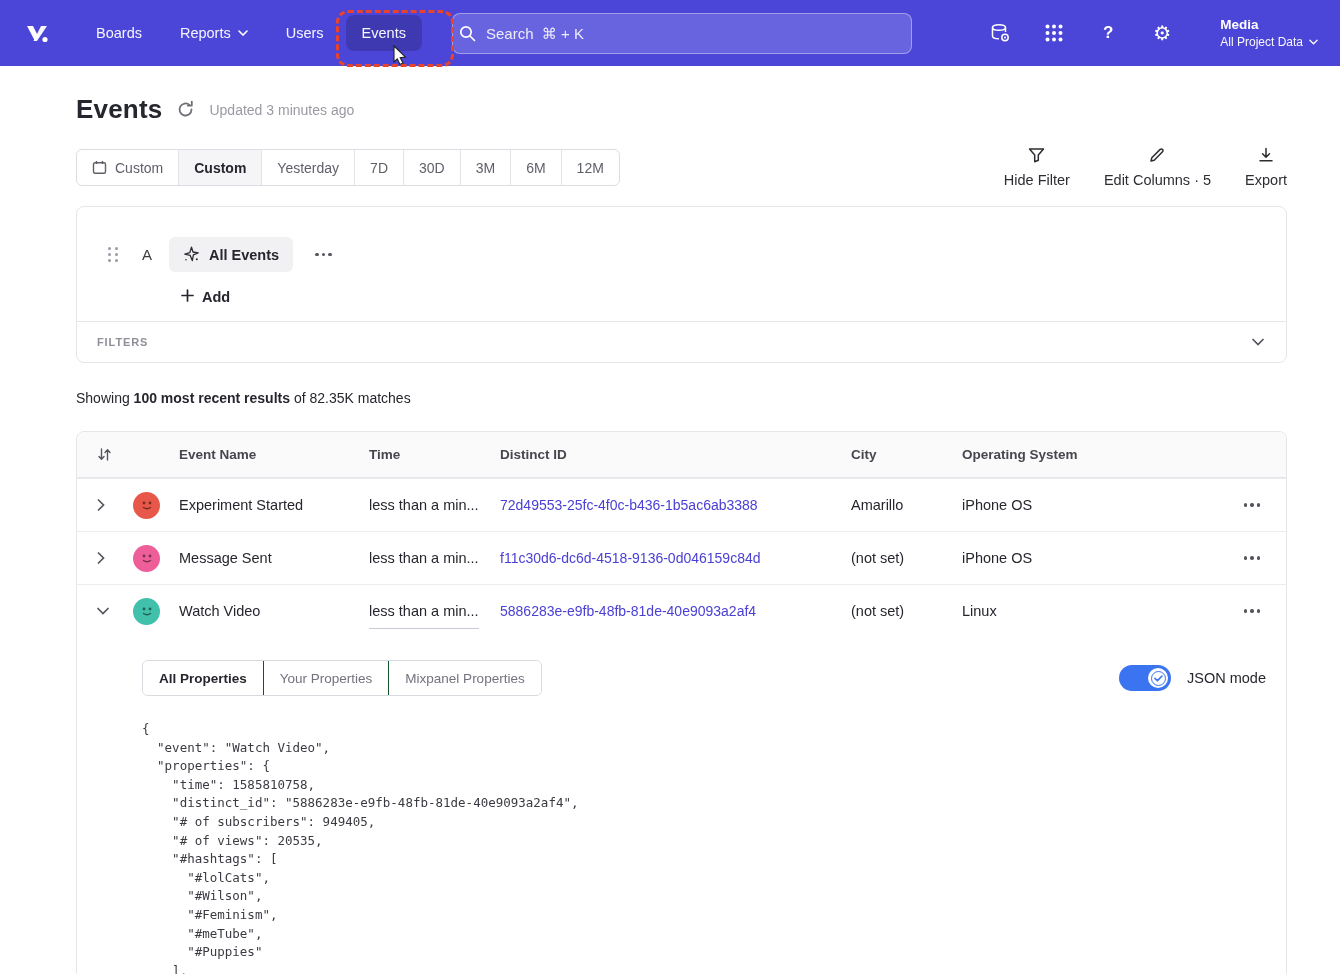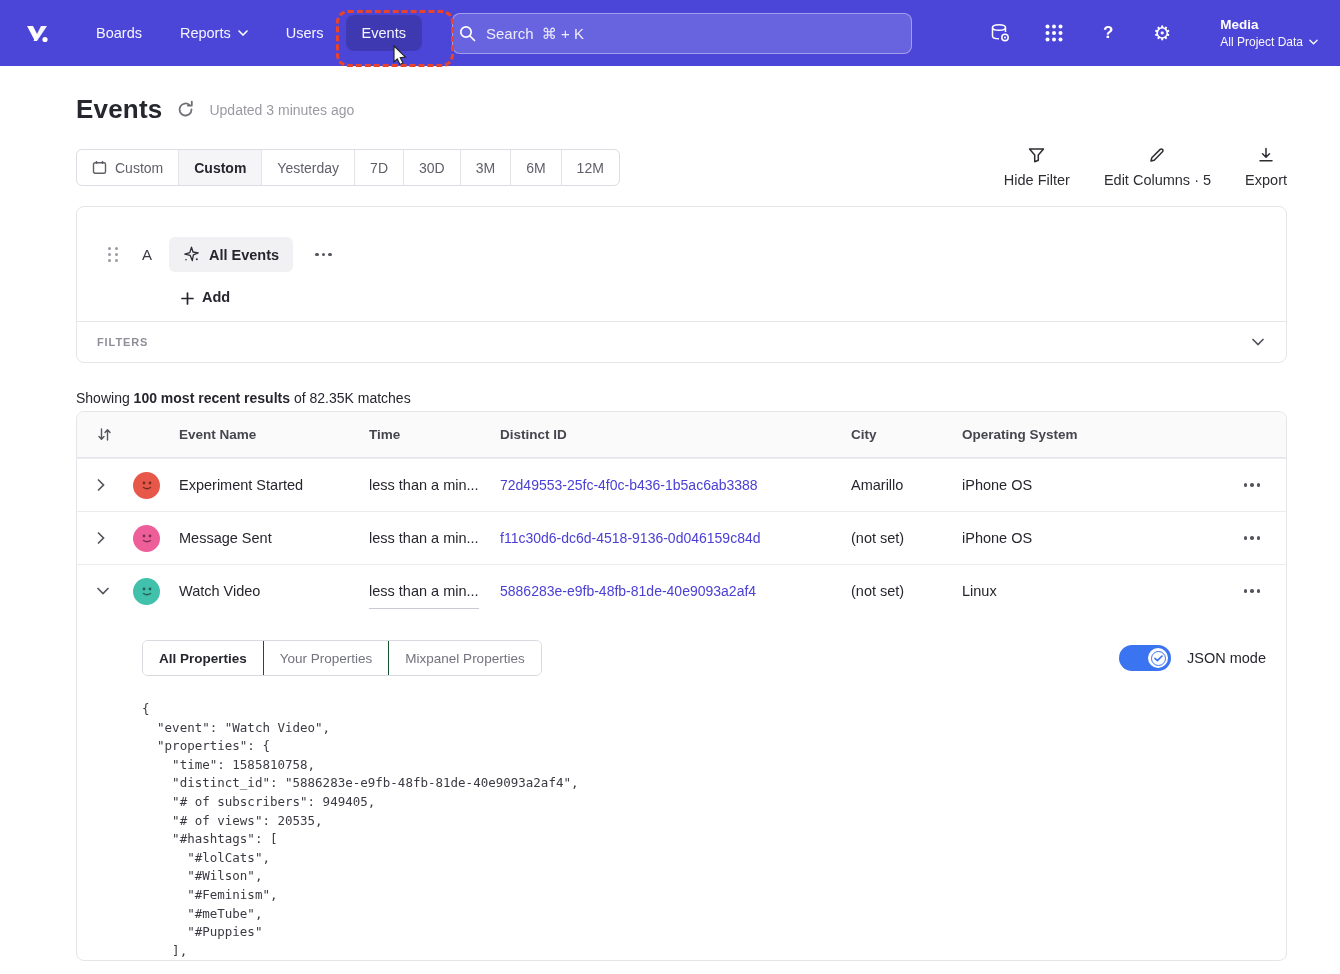--- a/index.html
+++ b/index.html
@@ -63,26 +63,26 @@
   .section-head{display:flex;align-items:center;justify-content:space-between;}
   .section-label{font-size:11px;font-weight:700;letter-spacing:.9px;color:var(--txt-gray);}
   .event-row{display:flex;align-items:center;margin-top:15px;}
   .drag{margin-left:11px;display:grid;grid-template-columns:repeat(2,4px);grid-gap:3px;}
   .drag i{width:3px;height:3px;border-radius:50%;background:#9a9aa3;}
   .letter{margin-left:23px;font-size:15px;color:#3c3c44;}
   .chip{margin-left:17px;display:flex;align-items:center;gap:9px;background:var(--chip);border-radius:6px;padding:9px 14px;font-size:14.5px;font-weight:700;color:var(--txt);}
   .more-dots{display:flex;gap:3px;align-items:center;padding:6px;}
   .more-dots i{width:3.5px;height:3.5px;border-radius:50%;background:#55555e;}
   .event-row .more-dots{margin-left:16px;}
-  .add-btn{margin-left:84px;margin-top:17px;display:flex;align-items:flex-end;gap:8px;font-size:14.5px;font-weight:600;color:var(--txt);}
+  .add-btn{margin-left:84px;margin-top:17px;display:flex;align-items:flex-start;gap:8px;font-size:14.5px;font-weight:600;color:var(--txt);}
   .divider{border-top:1px solid var(--border);}
   .filters-row{padding:14px 22px 14px 20px;display:flex;align-items:center;justify-content:space-between;}
 
   
-  .results{margin:27px 0 5px;font-size:14px;color:var(--txt);}
+  .results{margin:27px 0 25px;font-size:14px;color:var(--txt);}
   .results b{font-weight:700;}
 
   
   .table-card{border:1px solid var(--border);border-radius:8px;overflow:hidden;}
   .t-head,.t-row{display:grid;grid-template-columns:36px 46px 190px 131px 351px 111px 214px 1fr;align-items:center;padding:0 20px;}
   .t-head{height:46px;background:#fafafb;border-bottom:1px solid var(--border);font-size:13.5px;font-weight:600;color:#46464f;}
   .t-row{height:53px;border-top:1px solid var(--row-border);font-size:14.5px;color:var(--txt);}
   .t-row:first-of-type{border-top:none;}
   .chev-cell{display:flex;align-items:center;}
   .avatar{width:27px;height:27px;border-radius:50%;display:flex;align-items:center;justify-content:center;}

